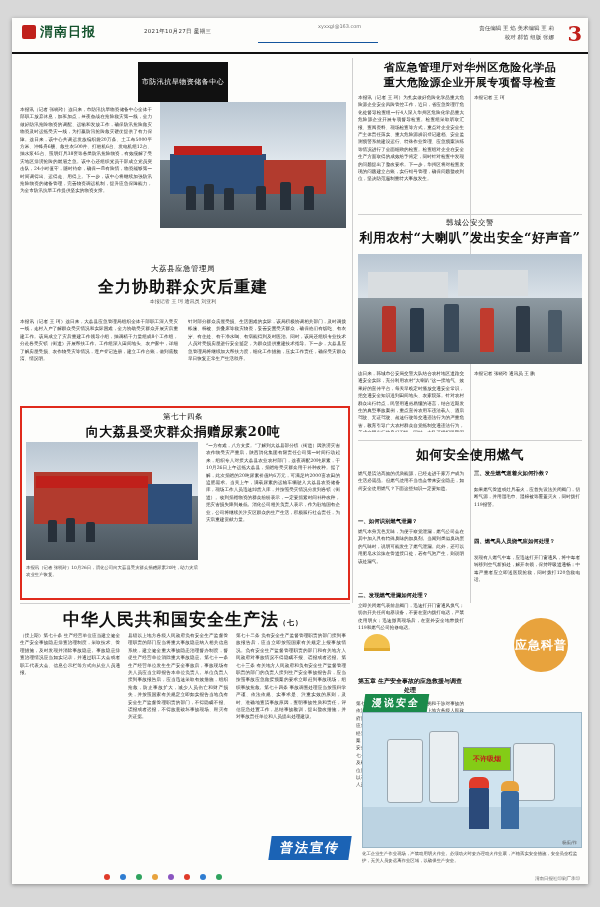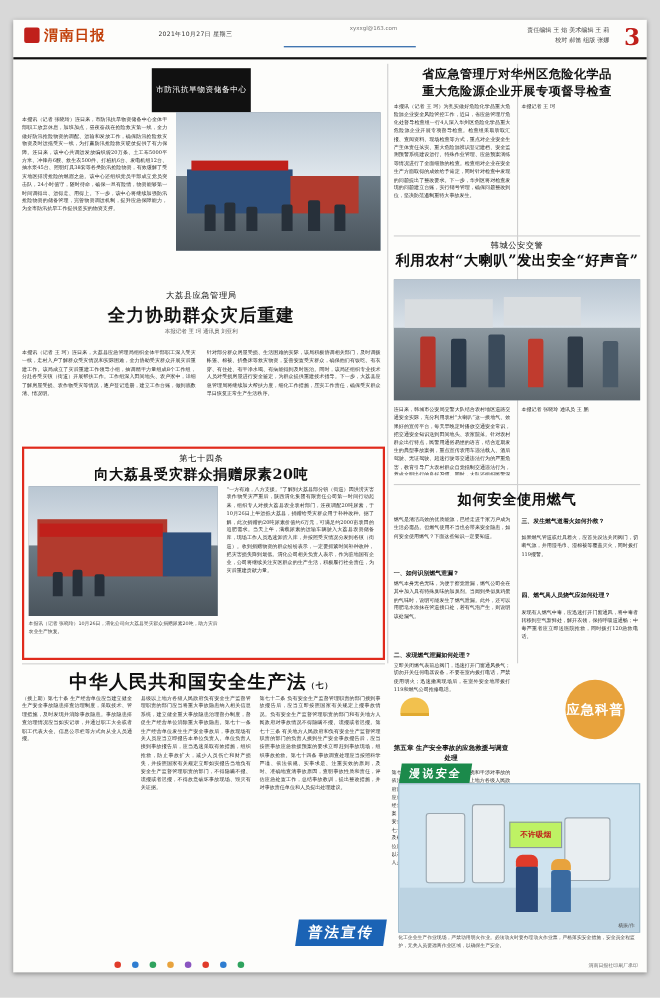--- a/index.html
+++ b/index.html
@@ -25,21 +25,21 @@
   .logo{
     position:absolute;left:10px;top:5px;width:120px;height:20px;
   }
   .logo-mark{
     position:absolute;left:0;top:2px;width:14px;height:14px;
     background:#c0201b;border-radius:2px;
   }
   .logo-text{
     position:absolute;left:18px;top:0px;
     font-family:Liberation Sans, sans-serif;
-    font-weight:700;font-size:13px;color:#c2410c;letter-spacing:1px;
+    font-weight:700;font-size:13px;color:#14532d;letter-spacing:1px;
   }
   .issue-line{
     position:absolute;left:132px;top:10px;
     font-size:5.5px;color:#333;letter-spacing:.3px;
   }
   .section-block{
     position:absolute;left:246px;top:2px;width:120px;text-align:center;
   }
   .section-title{
     font-family:"DejaVu Serif","Liberation Serif",serif;
@@ -294,21 +294,21 @@
   <div class="helmet" style="left:352px;top:616px;"></div>
   <div class="kepu" style="left:502px;top:600px;">应急科普</div>
 
   <div class="stamp" style="left:352px;top:676px;background:#1b8a4b;font-size:10px;padding:2px 8px;">漫说安全</div>
 
   <div class="comic" style="left:350px;top:694px;width:218px;height:134px;">
     <div class="floor"></div>
     <div class="tank" style="left:24px;top:26px;width:34px;height:62px;"></div>
     <div class="tank" style="left:66px;top:18px;width:28px;height:70px;"></div>
     <div class="tank" style="left:150px;top:30px;width:40px;height:56px;"></div>
-    <div style="position:absolute;left:100px;top:34px;width:46px;height:22px;background:#bef264;border:1px solid #8b98a2;">
+    <div style="position:absolute;left:100px;top:34px;width:46px;height:22px;background:#84cc16;border:1px solid #8b98a2;">
       <div style="font-family:'DejaVu Serif',serif;font-size:7px;color:#c0201b;text-align:center;line-height:22px;font-weight:700;">不许吸烟</div>
     </div>
     <div class="worker" style="left:106px;top:74px;width:20px;height:42px;"></div>
     <div class="hat" style="left:106px;top:64px;width:20px;height:11px;"></div>
     <div class="worker" style="left:138px;top:78px;width:18px;height:38px;background:#3a6aa0;"></div>
     <div class="hat" style="left:138px;top:68px;width:18px;height:10px;background:#e8a33d;"></div>
     <div style="position:absolute;right:4px;bottom:2px;font-size:4.5px;color:#555;">杨振/作</div>
   </div>
 
   <div class="cap" style="position:absolute;left:350px;top:832px;width:218px;height:24px;overflow:hidden;">化工企业生产作业现场，严禁动用明火作业。必须动火时要办理动火作业票，严格落实安全措施，安全员全程监护，无关人员要远离作业区域，以确保生产安全。</div>

